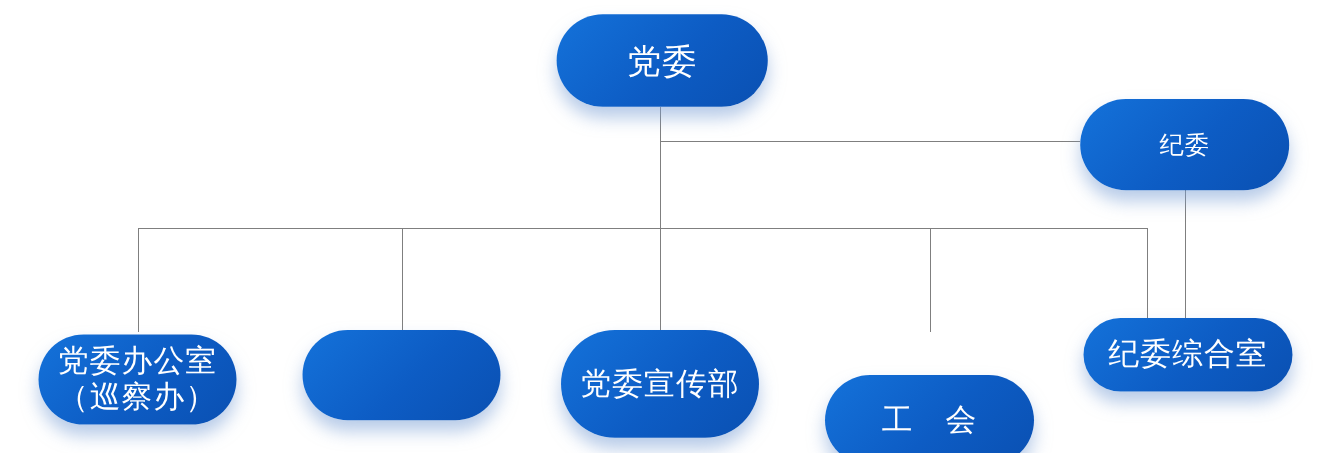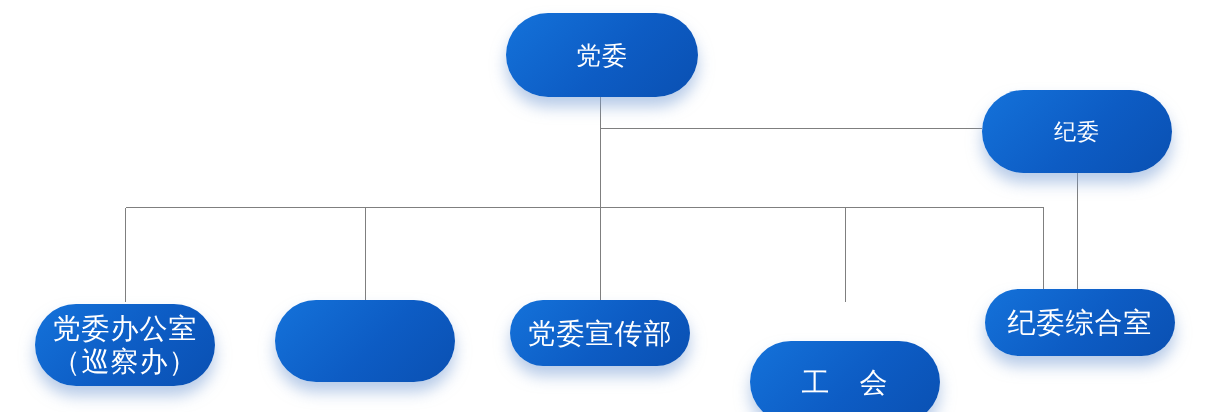--- a/index.html
+++ b/index.html
@@ -30,21 +30,21 @@
       var(--node-gradient-end, #0a50b2) 100%);
     border-radius: 200px;
     box-shadow: 0 10px 15px rgba(124, 160, 213, 0.55);
     cursor: default;
   }
   .node .line {
     line-height: 33px;
     letter-spacing: 1px;
     white-space: pre;
   }
-  .size-root  { font-size: 25px; text-align: center; }
+  .size-root  { font-size: 31px; text-align: center; }
   .size-top   { font-size: 22px; align-items: center; }
   .size-child { font-size: 28px; }
 </style>
 </head>
 <body>
 
 <div class="canvas">
 
   <svg class="connectors" width="1211" height="412" viewBox="0 0 1211 412">
     <g fill="none" stroke-width="1" shape-rendering="crispEdges" stroke="#7f7f7f">
@@ -68,21 +68,21 @@
   </div>
 
   <div class="node size-child" style="left:35px; top:304px; width:180px; height:82px;">
     <div class="line">党委办公室</div>
     <div class="line">（巡察办）</div>
   </div>
 
   <div class="node size-child" style="left:275px; top:300px; width:180px; height:82px;">
   </div>
 
-  <div class="node size-child" style="left:510px; top:300px; width:180px; height:66px;text-align:right;">
+  <div class="node size-child" style="left:510px; top:300px; width:180px; height:98px;text-align:right;">
     <div class="line">党委宣传部</div>
   </div>
 
   <div class="node size-child" style="left:750px; top:300px; width:190px; height:82px;margin-top:41px;">
     <div class="line">工　会</div>
   </div>
 
   <div class="node size-child" style="left:985px; top:289px; width:190px; height:67px;">
     <div class="line">纪委综合室</div>
   </div>

